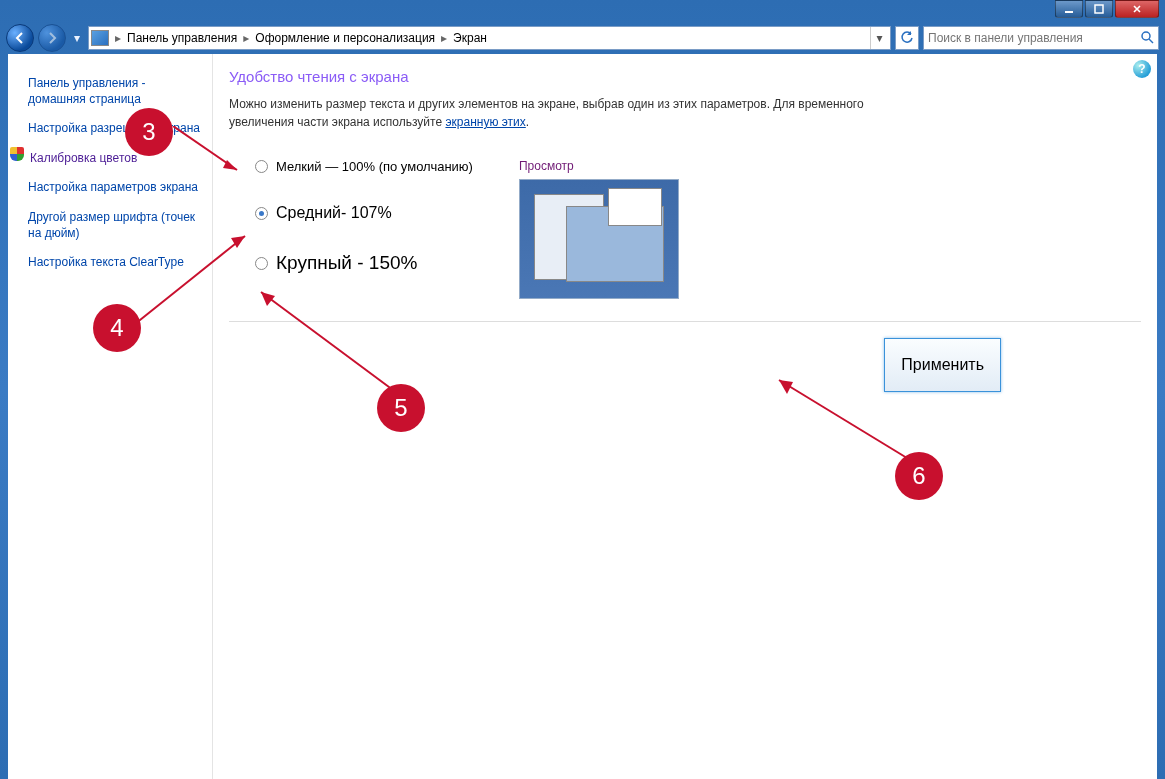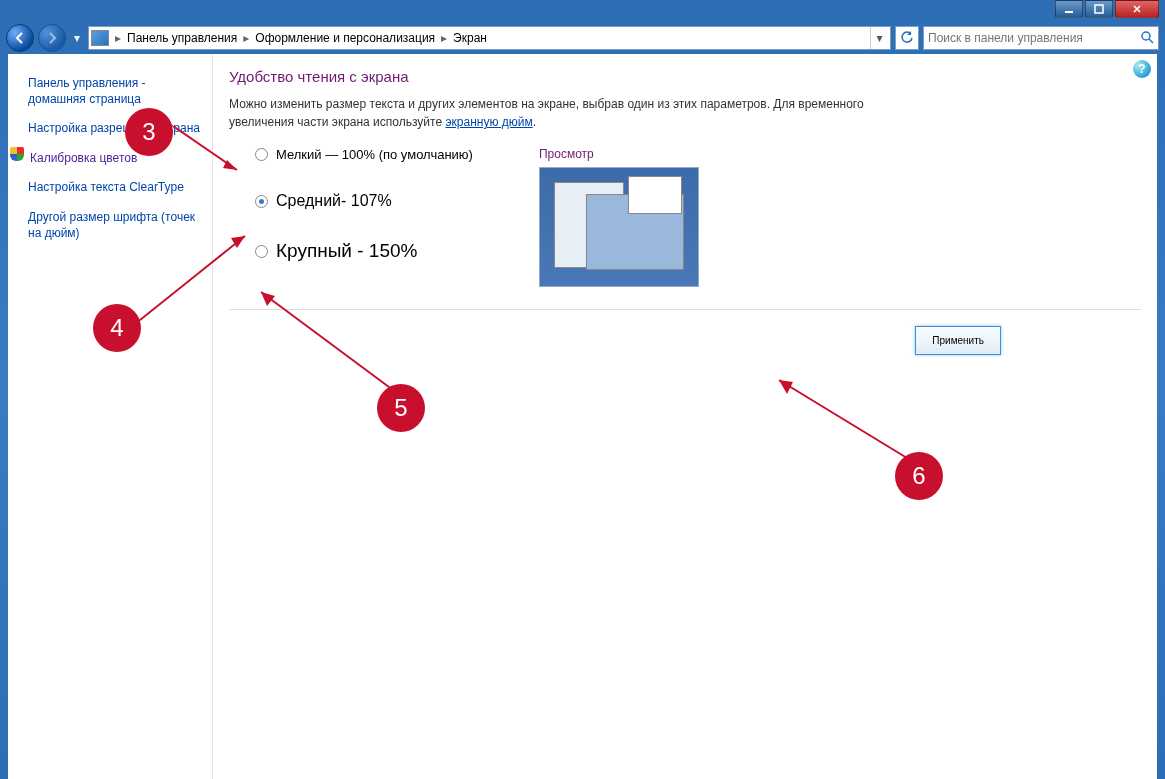--- a/index.html
+++ b/index.html
@@ -152,30 +152,30 @@
   }
   .help-icon{
     position:absolute;top:6px;right:6px;
     width:18px;height:18px;border-radius:50%;
     background:radial-gradient(circle at 30% 30%, #aee, #28a0d8 70%);
     color:#fff;font-weight:bold;font-size:12px;
     display:flex;align-items:center;justify-content:center;
     cursor:pointer;
   }
   h1.page-title{
-    color:#701a75;font-size:15px;font-weight:normal;
+    color:#8b5cf6;font-size:15px;font-weight:normal;
     margin-bottom:10px;
   }
   .desc{color:#333;font-size:12px;line-height:1.5;max-width:680px;}
   .desc a{color:#0046aa;text-decoration:underline;}
 
   .options-area{
-    margin-top:16px;
+    margin-top:28px;
     display:flex;
-    gap:60px;
+    gap:40px;
   }
   .radio-col{display:flex;flex-direction:column;gap:30px;padding-left:26px;}
   .radio-row{display:flex;align-items:center;gap:8px;font-size:13px;color:#000;}
   .radio-row.big1{font-size:16px;}
   .radio-row.big2{font-size:19px;}
   .radio{
     width:13px;height:13px;border-radius:50%;
     border:1px solid #888;background:#fff;
     display:flex;align-items:center;justify-content:center;cursor:pointer;
     flex-shrink:0;
@@ -193,25 +193,25 @@
     background:linear-gradient(180deg,#3d6aa8 0,#4a77b5 100%);
     position:relative;margin-left:6px;
   }
   .pw-a{position:absolute;top:14px;left:14px;width:70px;height:86px;background:#e8eef6;border:1px solid #888;}
   .pw-b{position:absolute;top:26px;left:46px;width:98px;height:76px;background:#9ab8dc;border:1px solid #888;}
   .pw-c{position:absolute;top:8px;left:88px;width:54px;height:38px;background:#fff;border:1px solid #888;}
 
   .hr{border:none;border-top:1px solid #ddd;margin:22px 0 16px 0;}
   .btn-row{display:flex;justify-content:flex-end;padding-right:140px;}
   .apply-btn{
-    padding:8px 16px;
+    padding:17px 16px;
     background:linear-gradient(180deg,#fafdff,#e2ecf6);
     border:1px solid #3a92da;
     box-shadow:0 0 3px rgba(58,146,218,0.6);
-    font-size:10px;cursor:pointer;
+    font-size:16px;cursor:pointer;
   }
 
   
   .callout{
     position:absolute;
     width:48px;height:48px;border-radius:50%;
     background:#c8102e;color:#fff;
     display:flex;align-items:center;justify-content:center;
     font-size:24px;font-weight:400;
     pointer-events:none;z-index:50;
@@ -287,31 +287,32 @@
 
 <div class="window-body">
 
   <div class="sidebar">
     <a href="#">Панель управления - домашняя страница</a>
     <a href="#">Настройка разрешения экрана</a>
     <div class="with-icon">
       <span class="shield"></span>
       <a href="#" class="current">Калибровка цветов</a>
     </div>
+    <a href="#">Настройка параметров экрана</a>
+    <a href="#">Другой размер шрифта (точек на дюйм)</a>
     <a href="#">Настройка текста ClearType</a>
-    <a href="#">Другой размер шрифта (точек на дюйм)</a>
 
   </div>
 
   <div class="content">
     <div class="help-icon">?</div>
 
     <h1 class="page-title">Удобство чтения с экрана</h1>
     <p class="desc">
-      <span>Можно изменить размер текста и других элементов на экране, выбрав один из этих параметров. Для временного увеличения части экрана используйте </span><a href="#">экранную дюйм</a><span>.</span>
+      <span>Можно изменить размер текста и других элементов на экране, выбрав один из этих параметров. Для временного увеличения части экрана используйте </span><a href="#">экранную этих</a><span>.</span>
     </p>
 
     <div class="options-area">
       <div class="radio-col">
         <div class="radio-row">
           <span class="radio"></span>
           <span>Мелкий — 100% (по умолчанию)</span>
         </div>
         <div class="radio-row big1">
           <span class="radio sel"></span>

